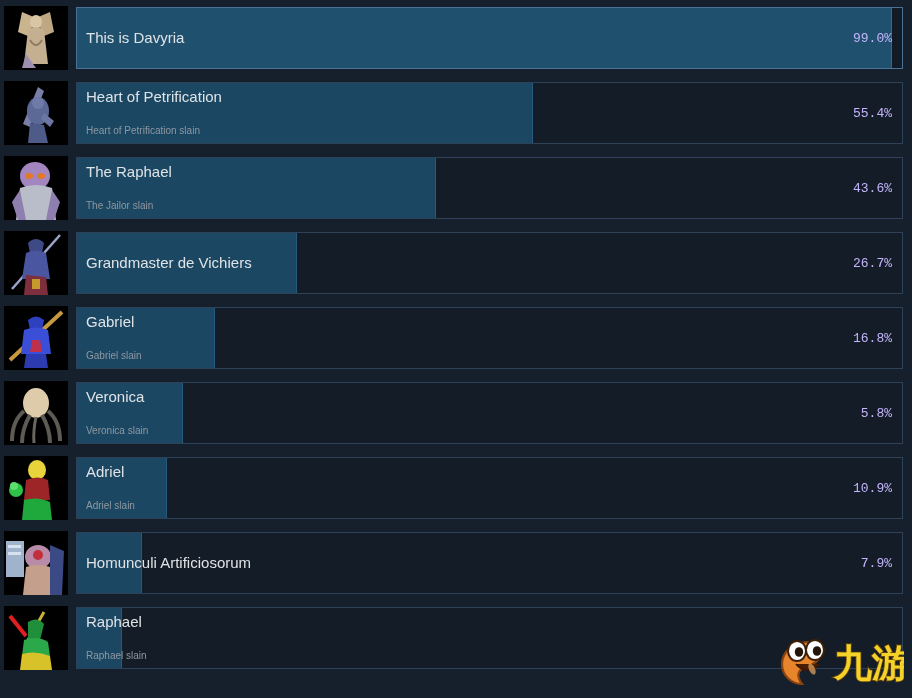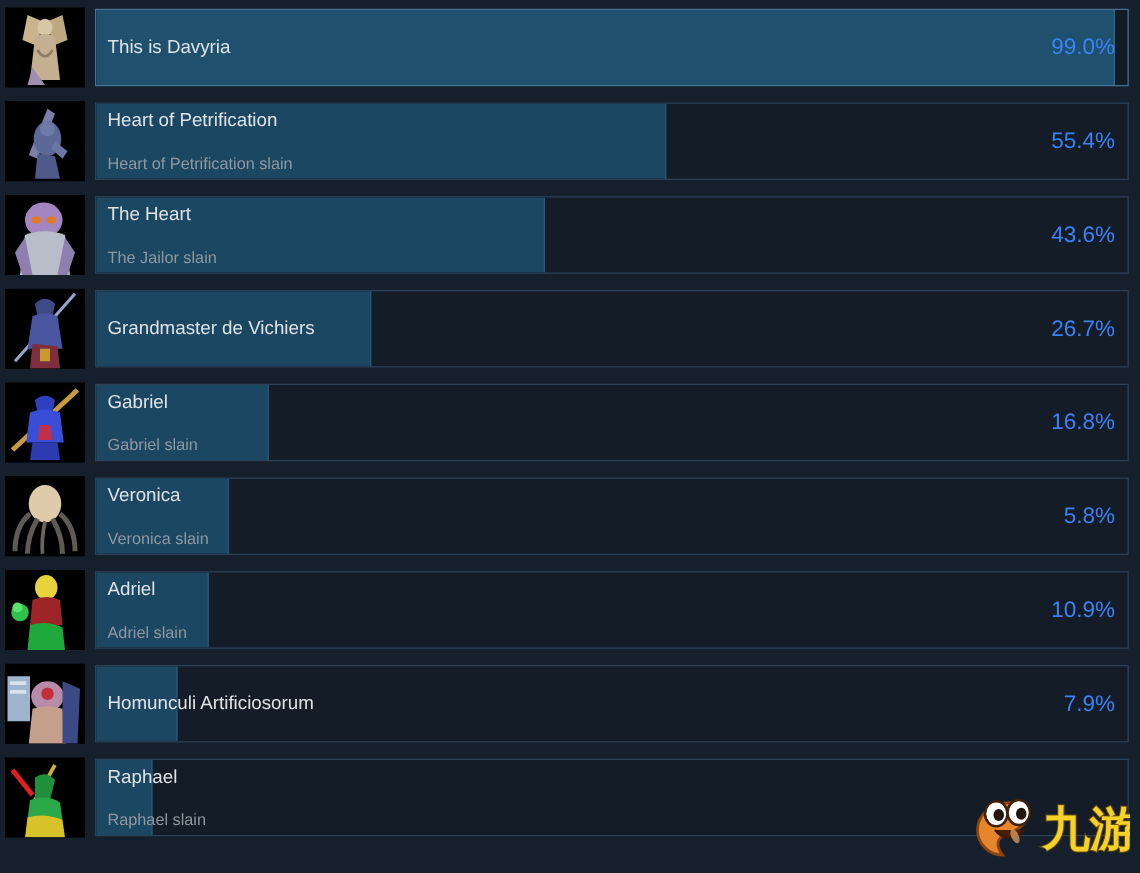--- a/index.html
+++ b/index.html
@@ -82,36 +82,37 @@
   }
 
   .ach-title {
     font-size: 15px;
     color: #dfe3e6;
     line-height: 19px;
     white-space: nowrap;
   }
 
   .ach-desc {
-    font-size: 13px;
+    font-size: 10px;
     color: #8f98a0;
     line-height: 16px;
     white-space: nowrap;
     margin-top: 17px;
   }
 
   .ach-pct {
     position: absolute;
     right: 10px;
     top: 50%;
     transform: translateY(-50%);
-    font-size: 18px;
-    color: #3b82f6;
+    font-size: 13px;
+    color: #c4b5fd;
     text-align: right;
     white-space: nowrap;
+    font-family: Liberation Mono, monospace;
   }
 
   
   #watermark {
     position: absolute;
     right: 8px;
     bottom: 12px;
     width: 132px;
     height: 52px;
     pointer-events: none;
@@ -169,21 +170,21 @@
             <ellipse cx="25" cy="20" rx="4" ry="3" fill="#e07a2a"></ellipse>
             <ellipse cx="37" cy="20" rx="4" ry="3" fill="#e07a2a"></ellipse>
             <path d="M16 32 q16 -6 32 0 l4 32 h-40 Z" fill="#b8bdc9"></path>
             <path d="M16 34 l-8 12 l6 18 h8 Z" fill="#8f7fae"></path>
             <path d="M48 34 l8 12 l-6 18 h-8 Z" fill="#8f7fae"></path>
           </svg></div>
       </div>
       <div class="ach-bar">
         <div class="ach-fill" style="width: 359px;"></div>
         <div class="ach-text">
-          <div class="ach-title">The Heart</div>
+          <div class="ach-title">The Raphael</div>
           <div class="ach-desc">The Jailor slain</div>
         </div>
         <div class="ach-pct">43.6%</div>
       </div>
     </div>
     <div class="achievement-row">
       <div class="ach-icon">
         <div class="art"><svg viewBox="0 0 64 64">
             <rect width="64" height="64" fill="#000"></rect>
             <path d="M8 58 L56 4" stroke="#9aa4c8" stroke-width="2.5" fill="none"></path>

